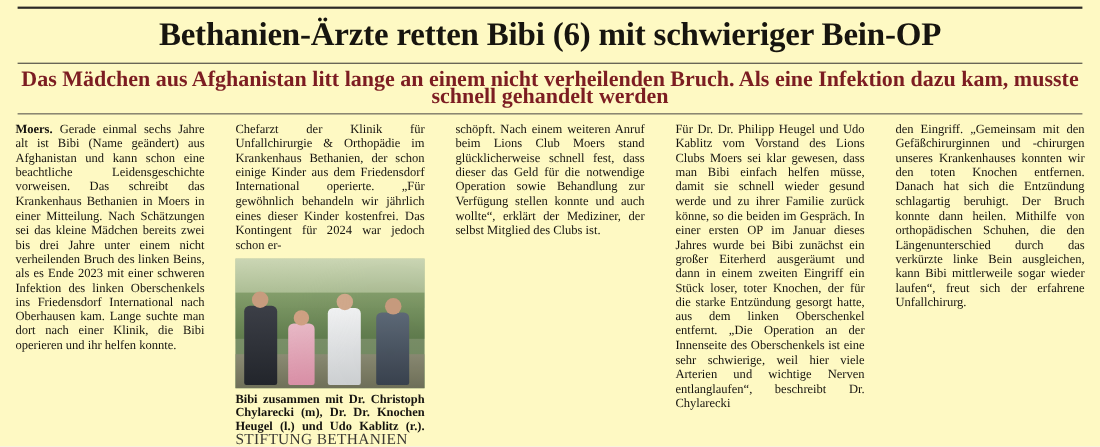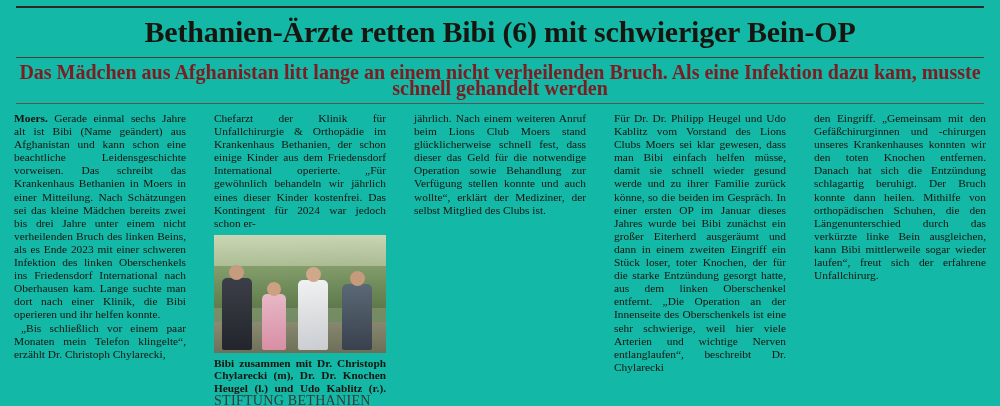--- a/index.html
+++ b/index.html
@@ -11,21 +11,21 @@
     height: 406px;
     overflow: hidden;
     background: #efece4;
     font-family: "Liberation Serif", serif;
     color: #12110f;
   }
   .page {
     position: relative;
     width: 1000px;
     height: 406px;
-    background: #14b8a6;
+    background: #fef9c3;
     box-sizing: border-box;
     padding: 6px 14px 20px 14px;
   }
   .rule-top {
     height: 2px;
     background: #2b2926;
     margin: 0 2px 7px 2px;
   }
   .headline {
     font-family: "Liberation Serif", serif;
@@ -157,21 +157,20 @@
   <div class="rule-mid"></div>
 
   <div class="subhead">Das Mädchen aus Afghanistan litt lange an einem nicht verheilenden Bruch. Als eine Infektion dazu kam, musste schnell gehandelt werden</div>
 
   <div class="rule-sub"></div>
 
   <div class="columns">
 
     <div class="col">
       <p><span class="lead">Moers.</span> <span>Gerade einmal sechs Jahre alt ist Bibi (Name geändert) aus Afghanistan und kann schon eine beachtliche Leidensgeschichte vorweisen. Das schreibt das Krankenhaus Bethanien in Moers in einer Mitteilung. Nach Schätzungen sei das kleine Mädchen bereits zwei bis drei Jahre unter einem nicht verheilenden Bruch des linken Beins, als es Ende 2023 mit einer schweren Infektion des linken Oberschenkels ins Friedensdorf International nach Oberhausen kam. Lange suchte man dort nach einer Klinik, die Bibi operieren und ihr helfen konnte.</span></p>
-      <p>„Bis schließlich vor einem paar Monaten mein Telefon klingelte“, erzählt Dr. Christoph Chylarecki,</p>
     </div>
 
     <div class="col">
       <p>Chefarzt der Klinik für Unfallchirurgie &amp; Orthopädie im Krankenhaus Bethanien, der schon einige Kinder aus dem Friedensdorf International operierte. „Für gewöhnlich behandeln wir jährlich eines dieser Kinder kostenfrei. Das Kontingent für 2024 war jedoch schon er-</p>
       <div class="photo-wrap">
         <div class="photo">
           <div class="ph-sky"></div>
           <div class="ph-hedge"></div>
           <div class="ph-ground"></div>
           <div class="figure f1">
@@ -189,21 +188,21 @@
           <div class="grain"></div>
         </div>
         <div class="caption">
           <span>Bibi zusammen mit Dr. Christoph Chylarecki (m), Dr. Dr. Knochen Heugel (l.) und Udo Kablitz (r.).</span>
           <span class="credit">STIFTUNG BETHANIEN</span>
         </div>
       </div>
     </div>
 
     <div class="col">
-      <p>jährlich. Nach einem weiteren Anruf beim Lions Club Moers stand glücklicherweise schnell fest, dass dieser das Geld für die notwendige Operation sowie Behandlung zur Verfügung stellen konnte und auch wollte“, erklärt der Mediziner, der selbst Mitglied des Clubs ist.</p>
+      <p>schöpft. Nach einem weiteren Anruf beim Lions Club Moers stand glücklicherweise schnell fest, dass dieser das Geld für die notwendige Operation sowie Behandlung zur Verfügung stellen konnte und auch wollte“, erklärt der Mediziner, der selbst Mitglied des Clubs ist.</p>
     </div>
 
     <div class="col">
       <p>Für Dr. Dr. Philipp Heugel und Udo Kablitz vom Vorstand des Lions Clubs Moers sei klar gewesen, dass man Bibi einfach helfen müsse, damit sie schnell wieder gesund werde und zu ihrer Familie zurück könne, so die beiden im Gespräch. In einer ersten OP im Januar dieses Jahres wurde bei Bibi zunächst ein großer Eiterherd ausgeräumt und dann in einem zweiten Eingriff ein Stück loser, toter Knochen, der für die starke Entzündung gesorgt hatte, aus dem linken Oberschenkel entfernt. „Die Operation an der Innenseite des Oberschenkels ist eine sehr schwierige, weil hier viele Arterien und wichtige Nerven entlanglaufen“, beschreibt Dr. Chylarecki</p>
     </div>
 
     <div class="col col-last">
       <p>den Eingriff. „Gemeinsam mit den Gefäßchirurginnen und -chirurgen unseres Krankenhauses konnten wir den toten Knochen entfernen. Danach hat sich die Entzündung schlagartig beruhigt. Der Bruch konnte dann heilen. Mithilfe von orthopädischen Schuhen, die den Längenunterschied durch das verkürzte linke Bein ausgleichen, kann Bibi mittlerweile sogar wieder laufen“, freut sich der erfahrene Unfallchirurg.</p>
     </div>
 

